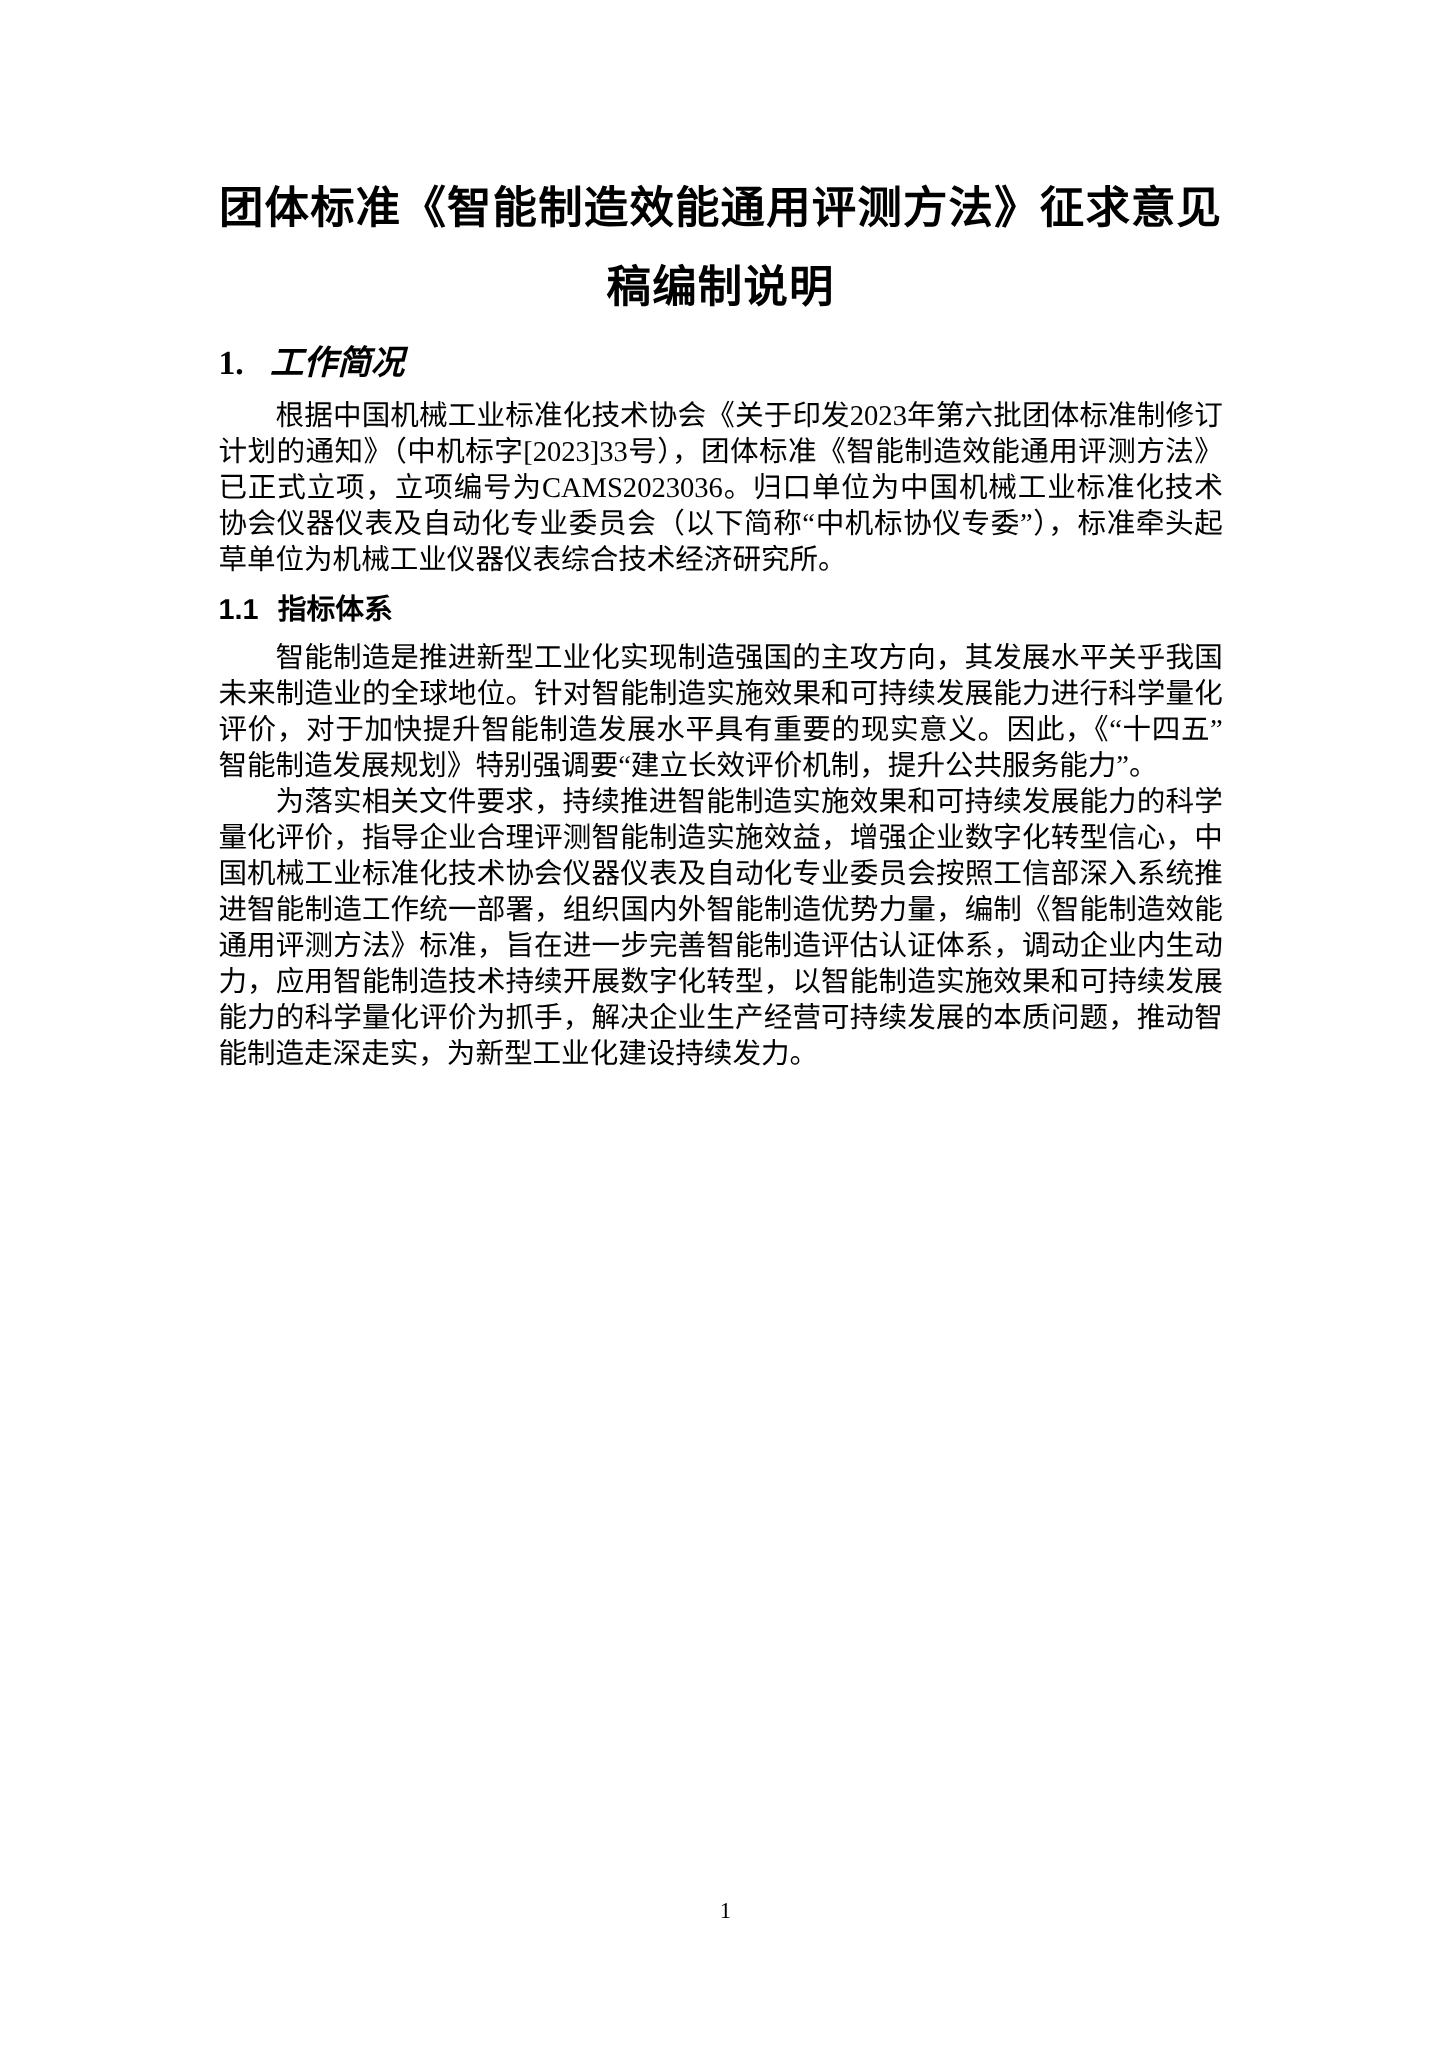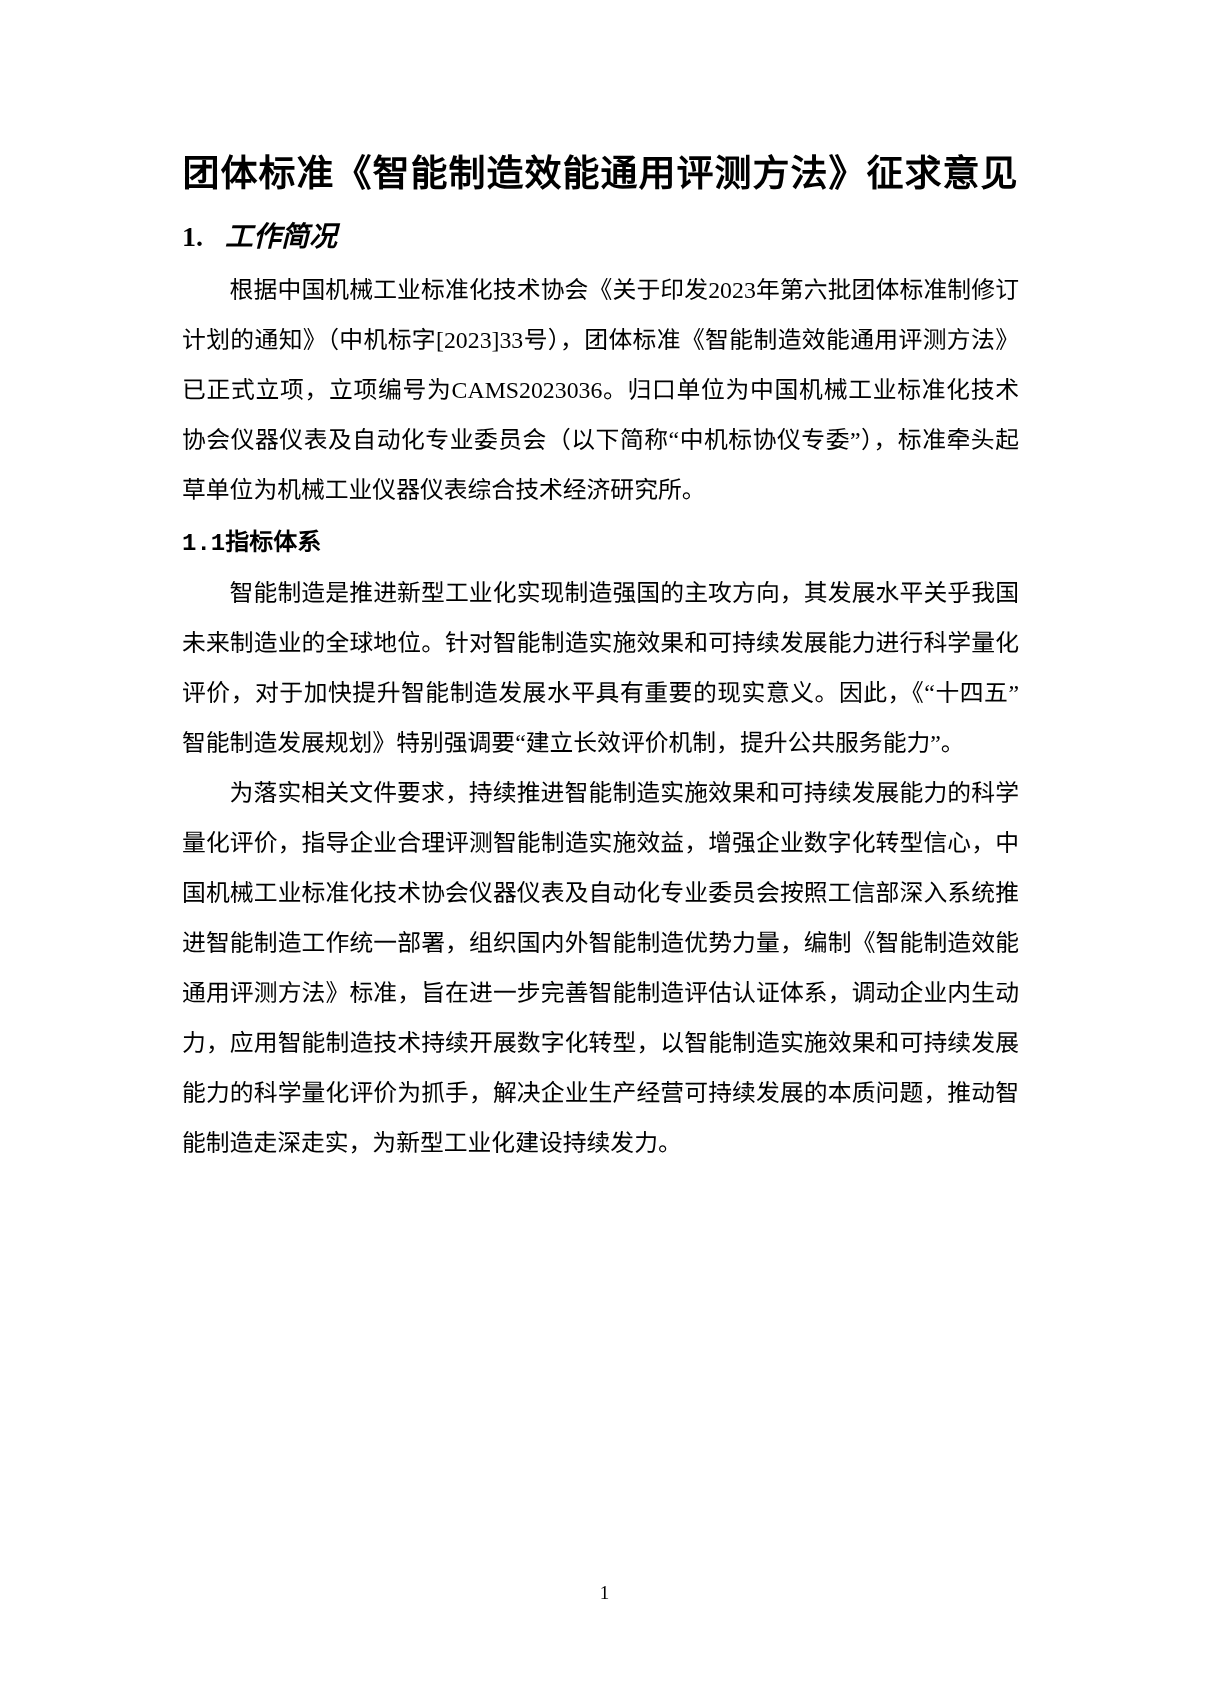--- a/index.html
+++ b/index.html
@@ -49,29 +49,30 @@
     font-family: "Liberation Sans", "DejaVu Sans", sans-serif;
     font-style: italic;
   }
   .h-subsection {
     margin: 3px 0 0 0;
     font-size: 24px;
     line-height: 47.7px;
     font-weight: bold;
   }
   .h-subsection .h-num {
-    font-family: Liberation Mono, monospace;
+    font-family: Liberation Sans, sans-serif;
+    margin-right: 16px;
   }
   .h-subsection .h-label {
     font-family: "Liberation Sans", "DejaVu Sans", sans-serif;
   }
   p.body-para {
     margin: 0;
     font-size: 23.8px;
-    line-height: 50px;
+    line-height: 30px;
     text-align: justify;
     text-indent: 2em;
   }
   p.body-para.p-first {
     margin-top: 10px;
   }
   .page-number {
     position: absolute;
     left: 0;
     top: 1581px;
@@ -83,20 +84,21 @@
   }
 </style>
 </head>
 <body>
 
 <div class="page">
   <div class="content">
 
     <h1 class="doc-title">
       <span class="t-line">团体标准《智能制造效能通用评测方法》征求意见</span>
+      <span class="t-line">稿编制说明</span>
     </h1>
 
     <h2 class="h-section">
       <span class="h-num">1.</span><span class="h-label">工作简况</span>
     </h2>
 
     <p class="body-para p-first">根据中国机械工业标准化技术协会《关于印发2023年第六批团体标准制修订计划的通知》（中机标字[2023]33号），团体标准《智能制造效能通用评测方法》已正式立项，立项编号为CAMS2023036。归口单位为中国机械工业标准化技术协会仪器仪表及自动化专业委员会（以下简称“中机标协仪专委”），标准牵头起草单位为机械工业仪器仪表综合技术经济研究所。</p>
 
     <h3 class="h-subsection">
       <span class="h-num">1.1</span><span class="h-label">指标体系</span>

